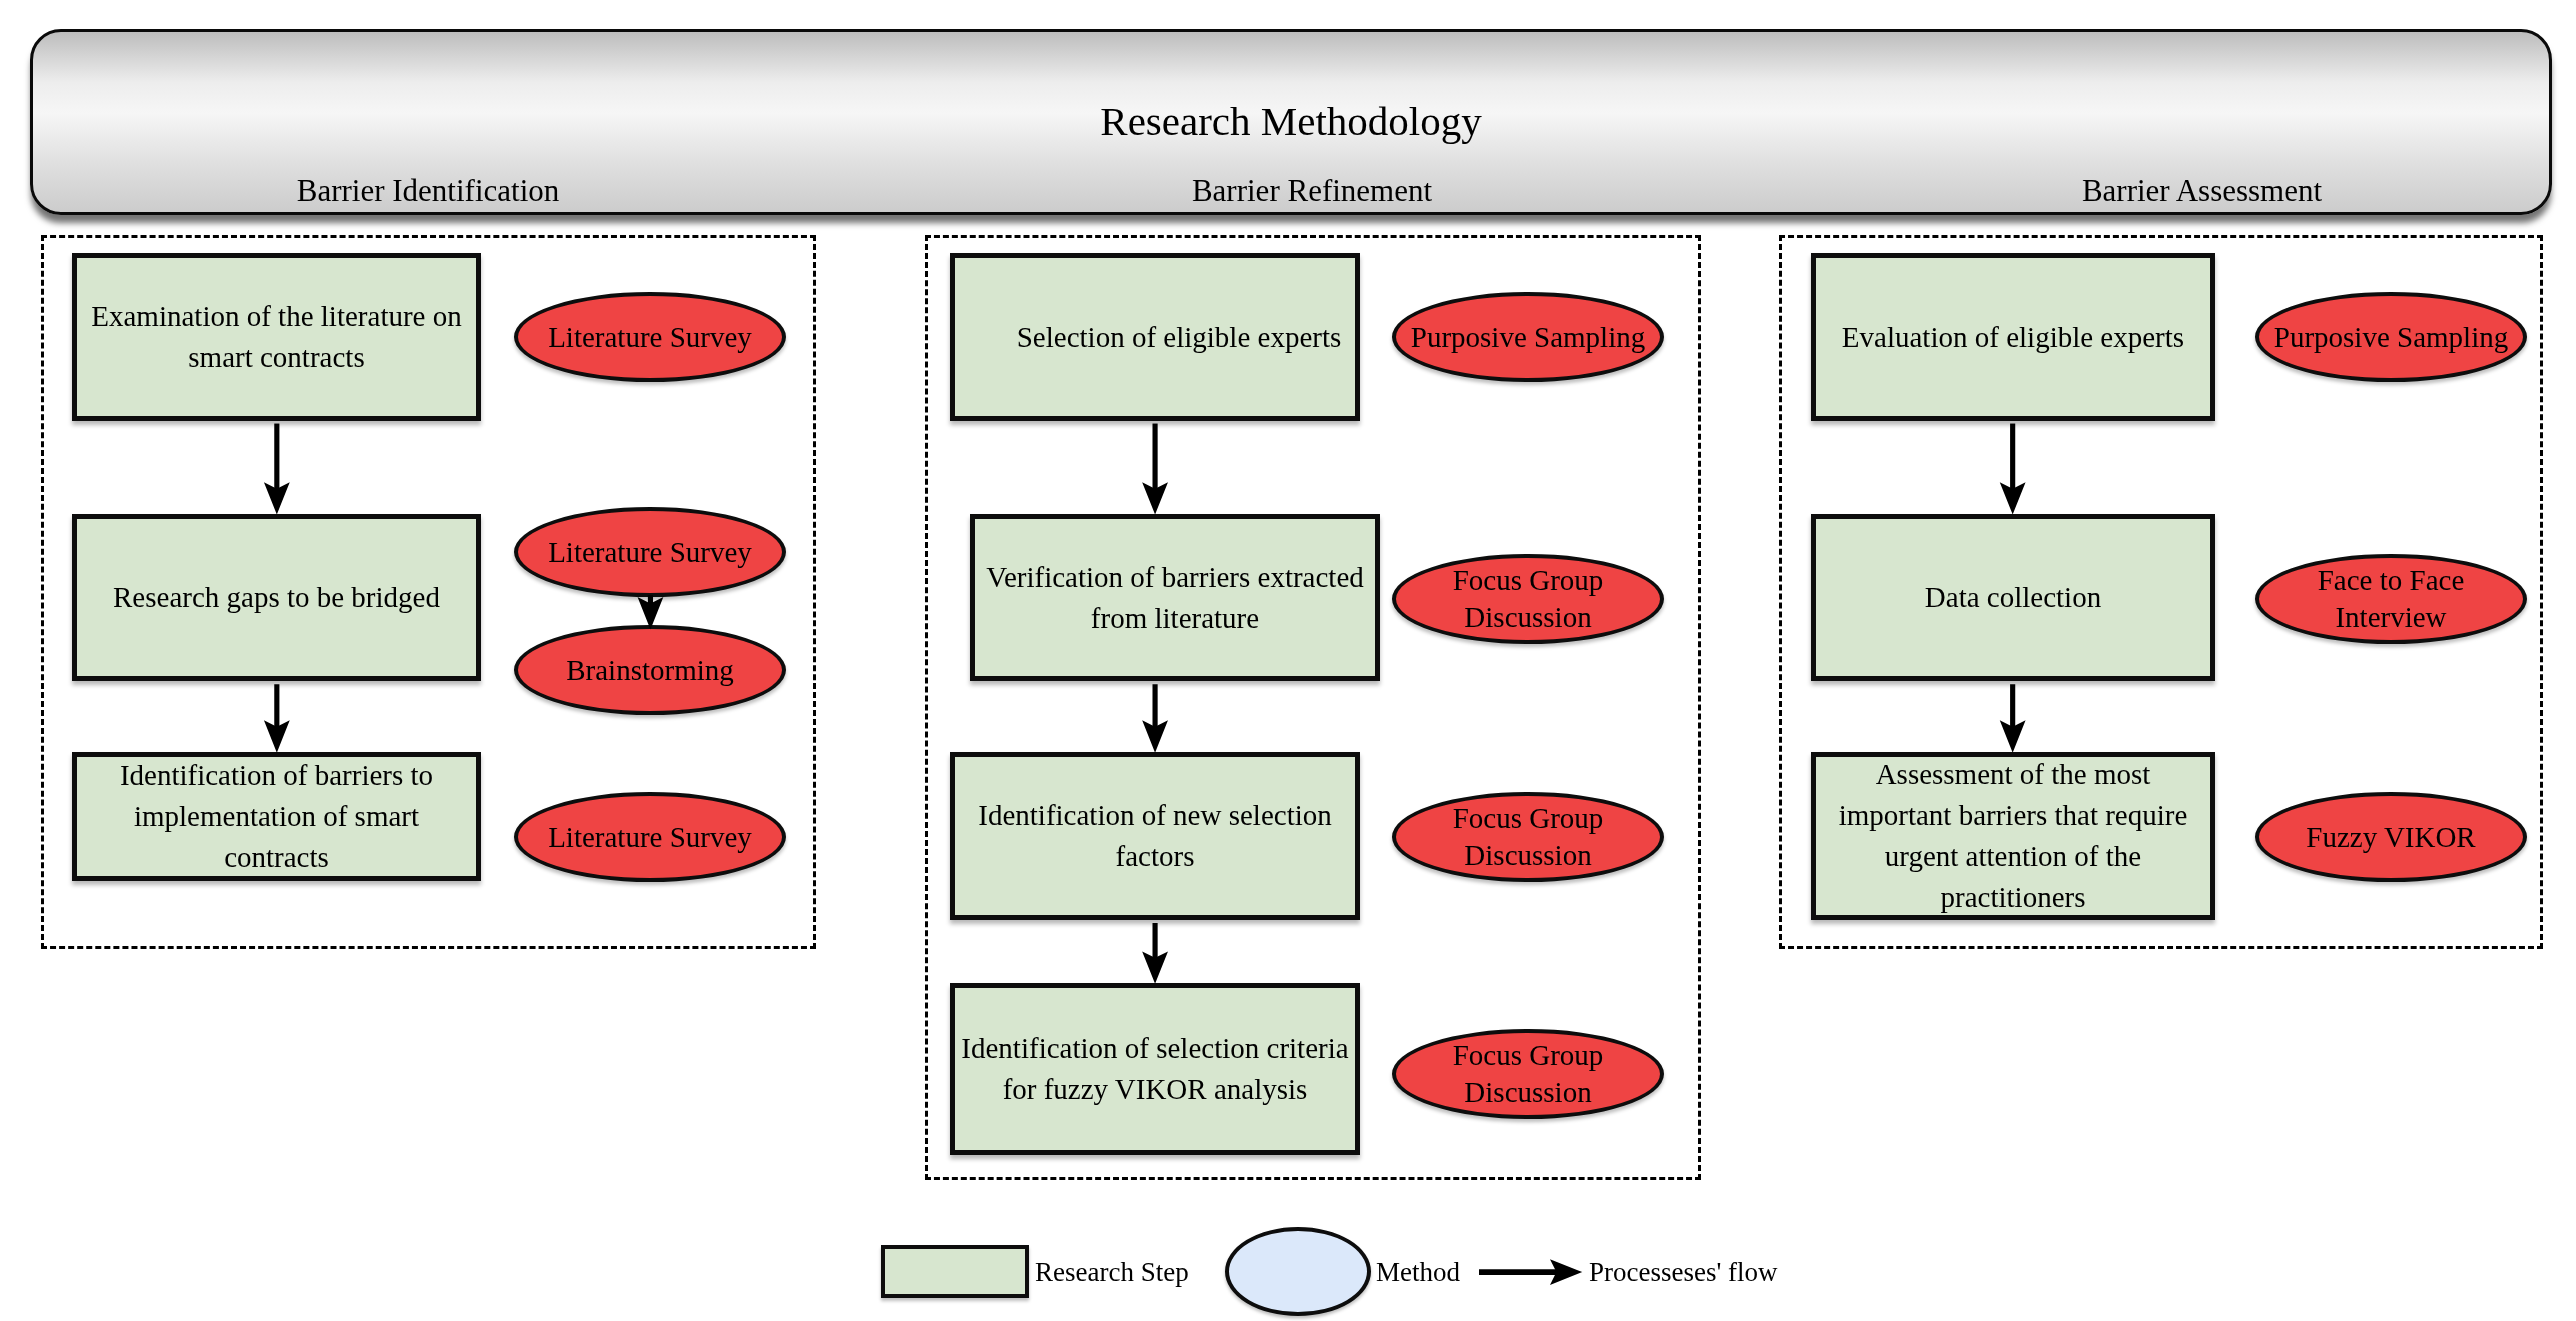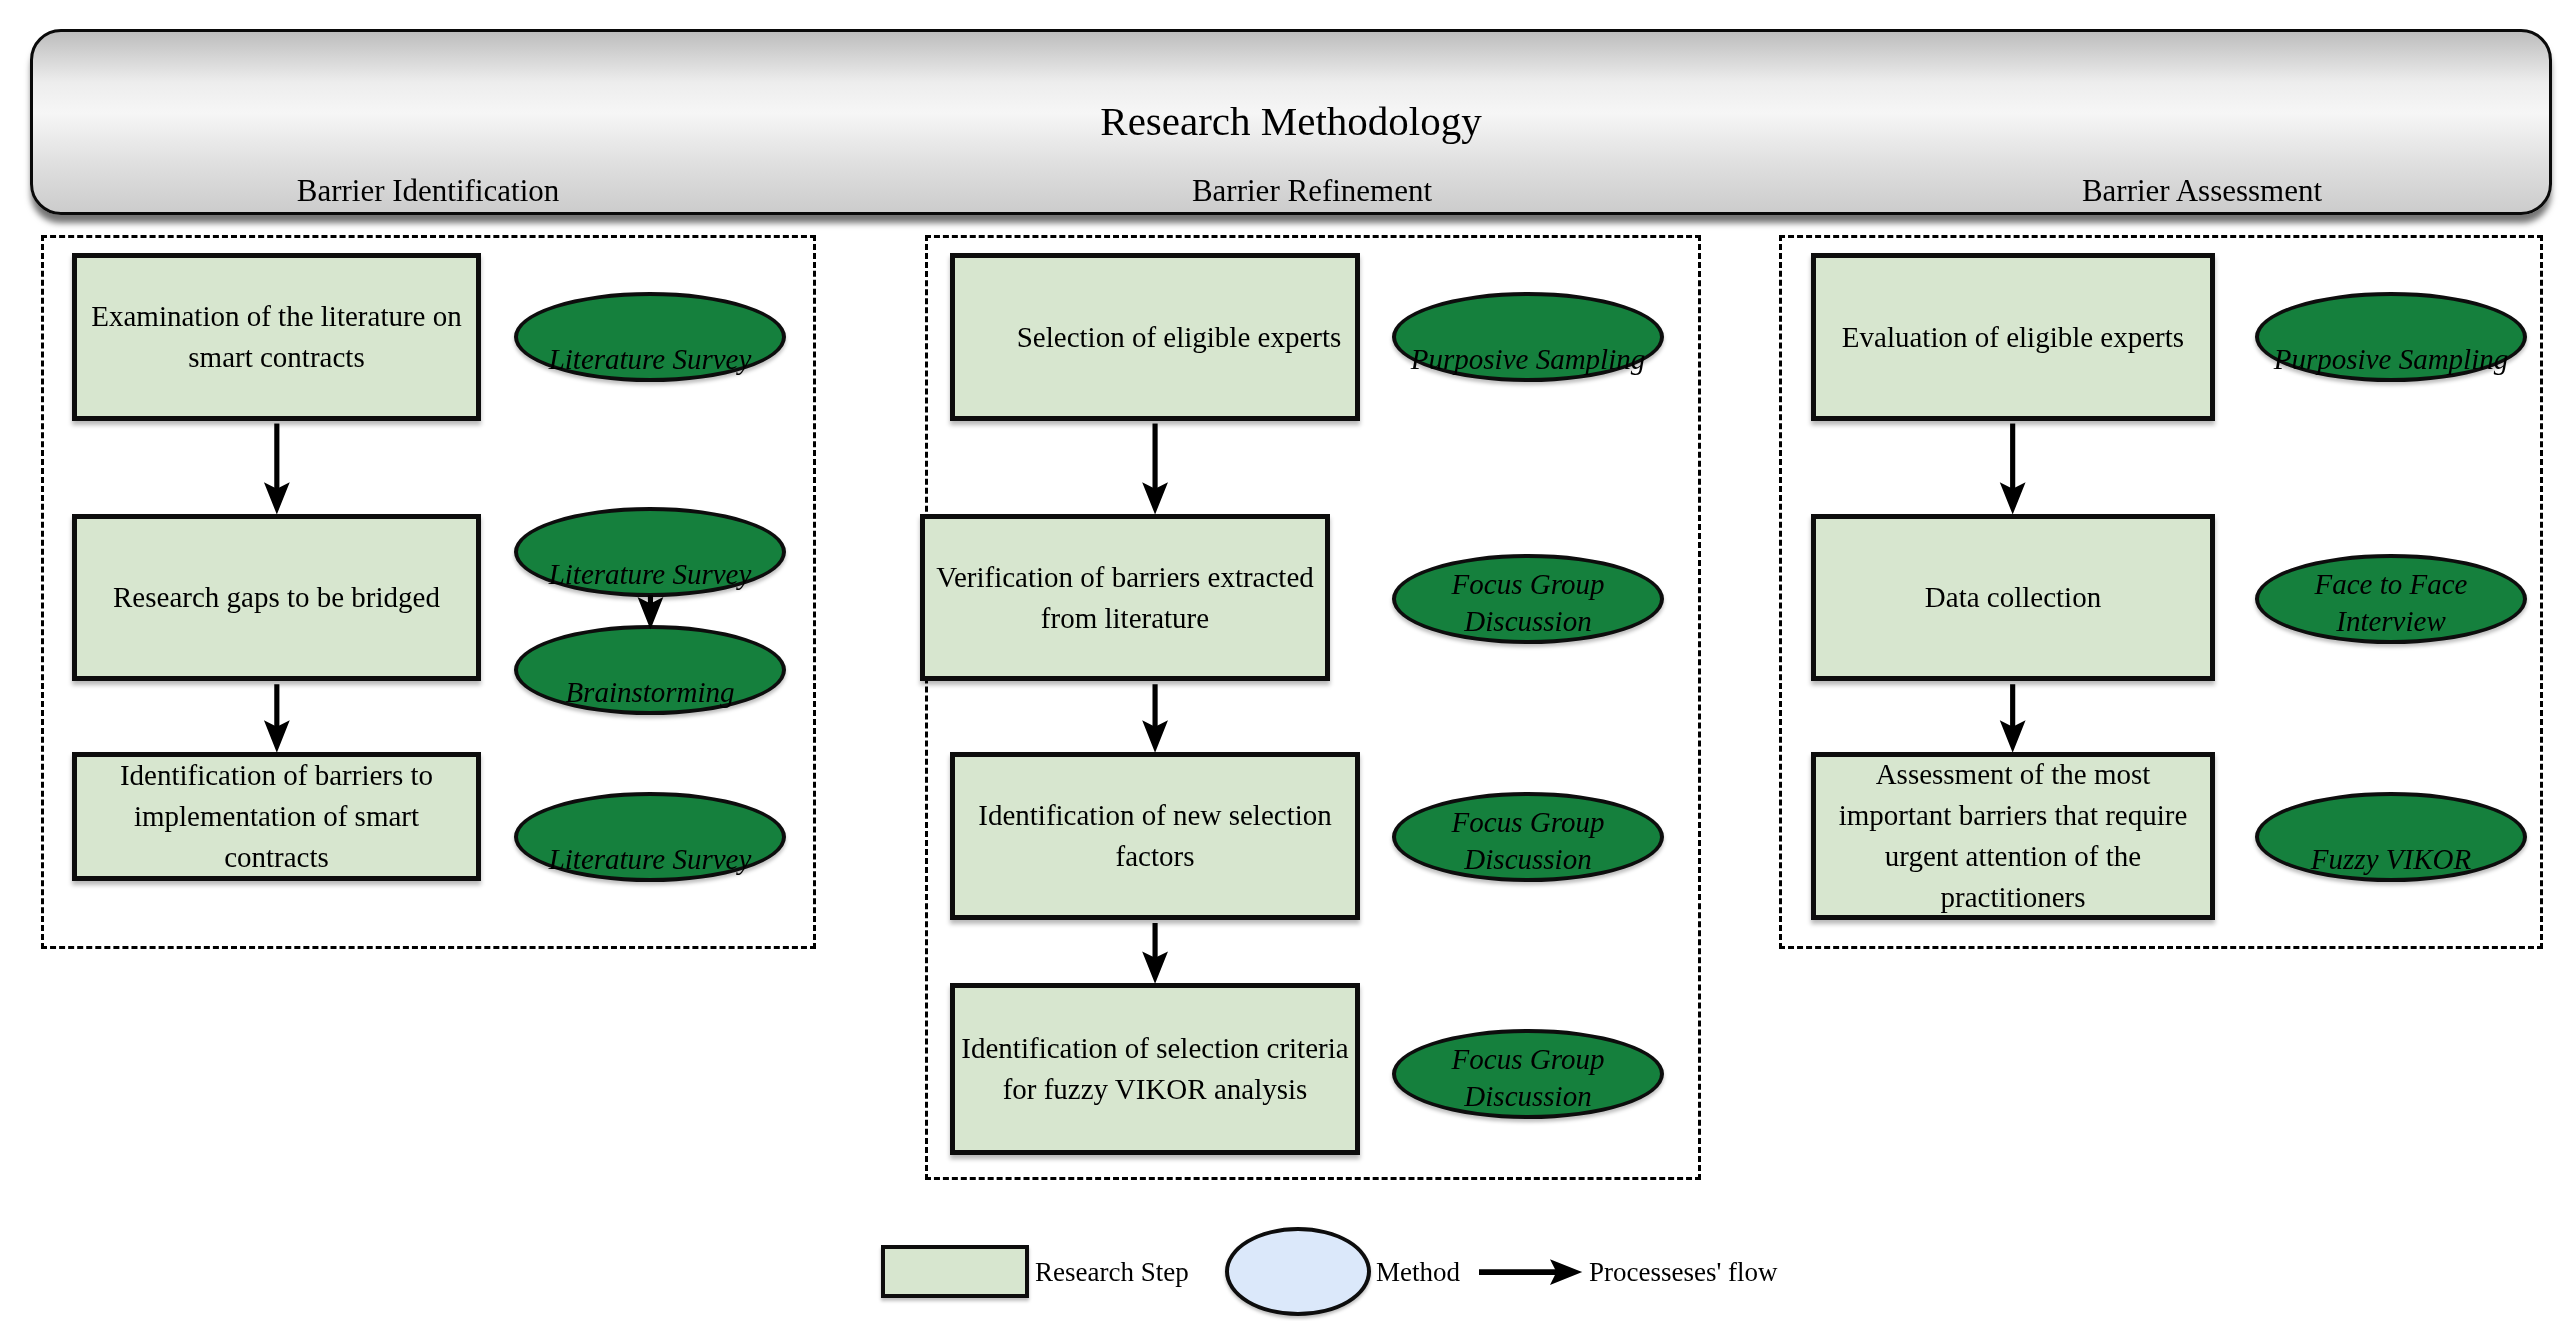--- a/index.html
+++ b/index.html
@@ -22,25 +22,24 @@
   
   .step{
     position:absolute;box-sizing:border-box;background:#d7e6cf;border:5.2px solid #0d0d0d;
     display:flex;align-items:center;justify-content:center;text-align:center;
     box-shadow:0 3.9px 4.5px rgba(0,0,0,0.28);
   }
   .step-text{font-size:29px;line-height:41px;padding:0 3.9px;}
 
   
   .method{
-    position:absolute;width:272px;height:90px;box-sizing:border-box;background:#15803d;
+    position:absolute;width:272px;height:90px;box-sizing:border-box;background:#ef4444;
     border:4.5px solid #0d0d0d;border-radius:50%;
-    display:flex;align-items:flex-end;justify-content:center;text-align:center;
+    display:flex;align-items:center;justify-content:center;text-align:center;
     box-shadow:0 3.2px 3.9px rgba(0,0,0,0.25);
-    font-style:italic;
   }
   .method-text{width:239px;font-size:29px;line-height:37px;}
 
   
   .legend-swatch{position:absolute;box-sizing:border-box;background:#d7e6cf;border:4.5px solid #0d0d0d;box-shadow:0 2.6px 3.2px rgba(0,0,0,0.25);}
   .legend-ellipse{position:absolute;box-sizing:border-box;background:#dbe8fa;border:4.5px solid #0d0d0d;border-radius:50%;box-shadow:0 2.6px 3.2px rgba(0,0,0,0.25);}
   .legend-label{position:absolute;font-size:27px;line-height:36px;white-space:nowrap;}
 
   .arrows{position:absolute;left:0;top:0;pointer-events:none;}
 </style>
@@ -78,21 +77,21 @@
   <div class="method" style="left:514px;top:625px;">
     <div class="method-text">Brainstorming</div>
   </div>
   <div class="method" style="left:514px;top:792px;">
     <div class="method-text">Literature Survey</div>
   </div>
 
   <div class="step" style="left:950px;top:253px;width:410px;height:168px;padding-left:48px;">
     <div class="step-text">Selection of eligible experts</div>
   </div>
-  <div class="step" style="left:920px;top:514px;width:410px;height:167px;">
+  <div class="step" style="left:970px;top:514px;width:410px;height:167px;">
     <div class="step-text">Verification of barriers extracted from literature</div>
   </div>
   <div class="step" style="left:950px;top:752px;width:410px;height:168px;">
     <div class="step-text">Identification of new selection factors</div>
   </div>
   <div class="step" style="left:950px;top:983px;width:410px;height:172px;">
     <div class="step-text">Identification of selection criteria for fuzzy VIKOR analysis</div>
   </div>
   <div class="method" style="left:1392px;top:292px;">
     <div class="method-text">Purposive Sampling</div>

